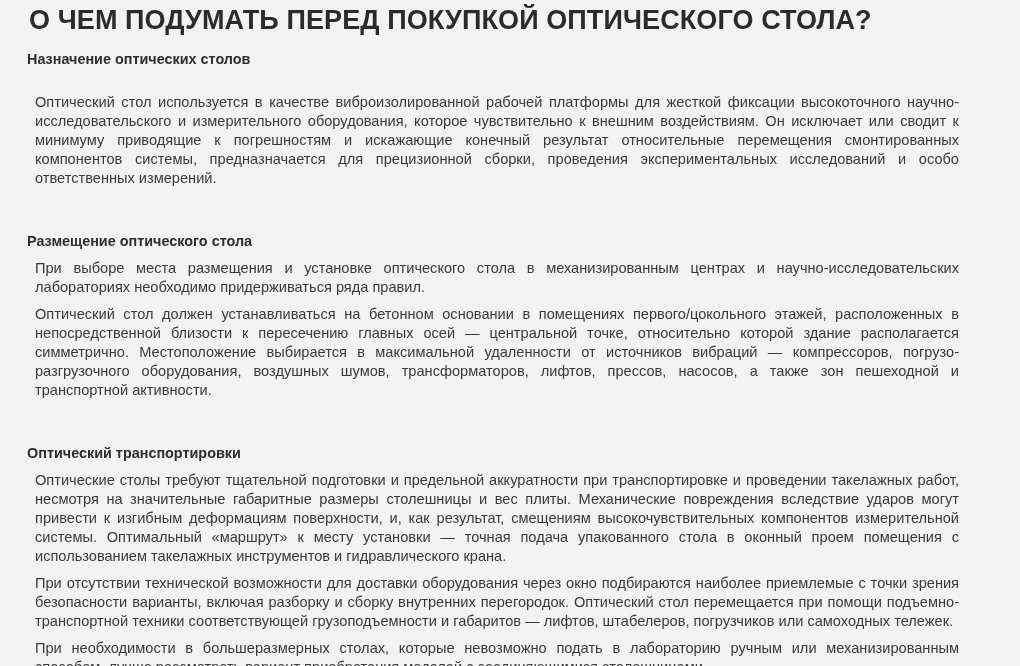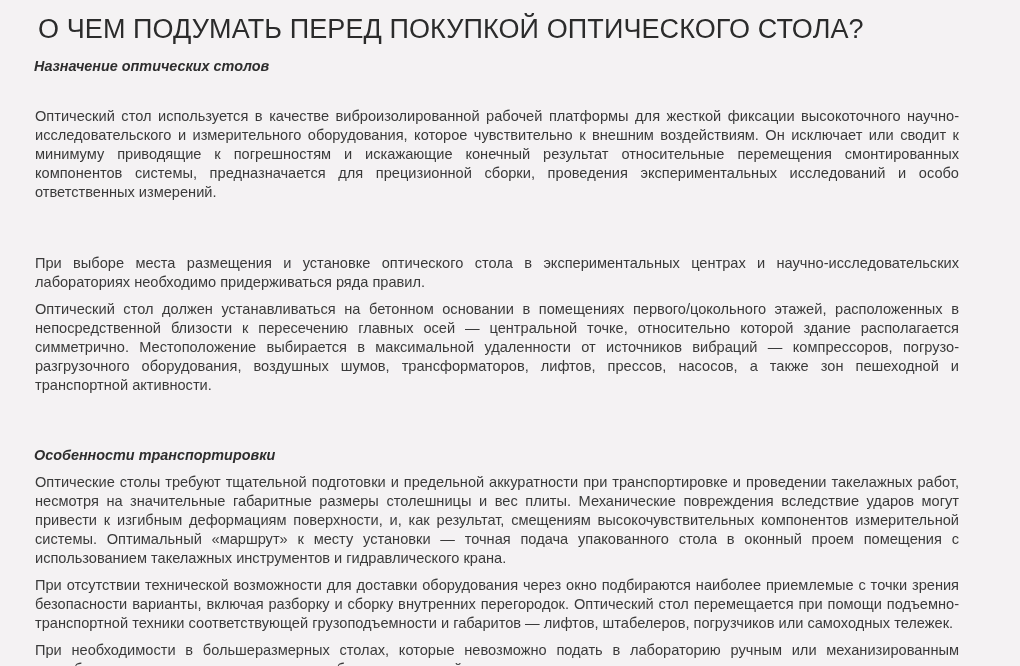--- a/index.html
+++ b/index.html
@@ -16,44 +16,43 @@
     }
     .page {
       position: relative;
       width: 1020px;
       height: 666px;
     }
     .page-title {
       position: absolute;
       left: 26px;
       top: 0px;
-      margin: 12px;
+      margin: 3px;
       font-size: 27px;
       line-height: 34px;
-      font-weight: normal;
+      font-weight: bold;
       color: #2b2b2b;
       letter-spacing: 0.1px;
       white-space: nowrap;
     }
     .content {
       position: absolute;
       left: 27px;
       top: 50px;
       width: 940px;
       font-size: 14.6px;
       line-height: 19px;
       color: #3a3a3a;
     }
     .section-heading {
       font-weight: bold;
       font-size: 14.4px;
       color: #2e2e2e;
-      margin: 7px;
+      margin: 0;
       line-height: 19px;
-      font-style: italic;
     }
     .para {
       margin: 8px;
       text-align: justify;
       text-align-last: left;
     }
     .gap-1 { height: 16px; }
     .gap-2 { height: 36px; }
     .gap-3 { height: 36px; }
   </style>
@@ -67,27 +66,28 @@
 
     <section>
       <h2 class="section-heading">Назначение оптических столов</h2>
       <div class="gap-1"></div>
       <p class="para">Оптический стол используется в качестве виброизолированной рабочей платформы для жесткой фиксации высокоточного научно-исследовательского и измерительного оборудования, которое чувствительно к внешним воздействиям. Он исключает или сводит к минимуму приводящие к погрешностям и искажающие конечный результат относительные перемещения смонтированных компонентов системы, предназначается для прецизионной сборки, проведения экспериментальных исследований и особо ответственных измерений.</p>
     </section>
 
     <div class="gap-2"></div>
 
     <section>
-      <p class="para">При выборе места размещения и установке оптического стола в экспериментальных центрах и научно-исследовательских лабораториях необходимо придерживаться ряда правил.</p>
+      <h2 class="section-heading">Размещение оптического стола</h2>
+      <p class="para">При выборе места размещения и установке оптического стола в механизированным центрах и научно-исследовательских лабораториях необходимо придерживаться ряда правил.</p>
       <p class="para">Оптический стол должен устанавливаться на бетонном основании в помещениях первого/цокольного этажей, расположенных в непосредственной близости к пересечению главных осей — центральной точке, относительно которой здание располагается симметрично. Местоположение выбирается в максимальной удаленности от источников вибраций — компрессоров, погрузо-разгрузочного оборудования, воздушных шумов, трансформаторов, лифтов, прессов, насосов, а также зон пешеходной и транспортной активности.</p>
     </section>
 
     <div class="gap-3"></div>
 
     <section>
-      <h2 class="section-heading">Особенности транспортировки</h2>
+      <h2 class="section-heading">Оптический транспортировки</h2>
       <p class="para">Оптические столы требуют тщательной подготовки и предельной аккуратности при транспортировке и проведении такелажных работ, несмотря на значительные габаритные размеры столешницы и вес плиты. Механические повреждения вследствие ударов могут привести к изгибным деформациям поверхности, и, как результат, смещениям высокочувствительных компонентов измерительной системы. Оптимальный «маршрут» к месту установки — точная подача упакованного стола в оконный проем помещения с использованием такелажных инструментов и гидравлического крана.</p>
       <p class="para">При отсутствии технической возможности для доставки оборудования через окно подбираются наиболее приемлемые с точки зрения безопасности варианты, включая разборку и сборку внутренних перегородок. Оптический стол перемещается при помощи подъемно-транспортной техники соответствующей грузоподъемности и габаритов — лифтов, штабелеров, погрузчиков или самоходных тележек.</p>
       <p class="para">При необходимости в большеразмерных столах, которые невозможно подать в лабораторию ручным или механизированным способом, лучше рассмотреть вариант приобретения моделей с соединяющимися столешницами.</p>
     </section>
 
   </div>
 </div>
 
 </body></html>

